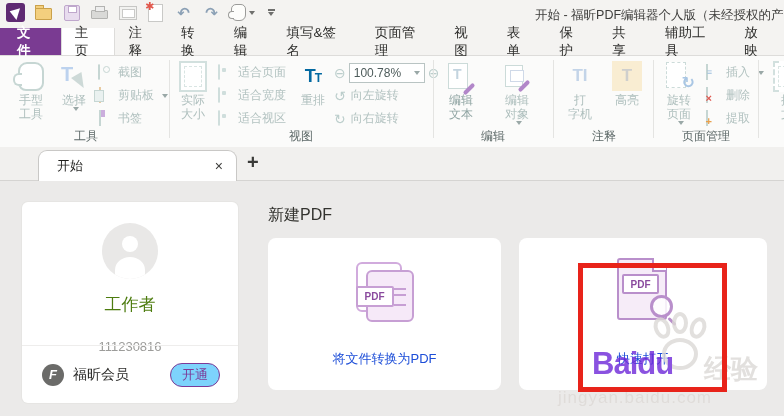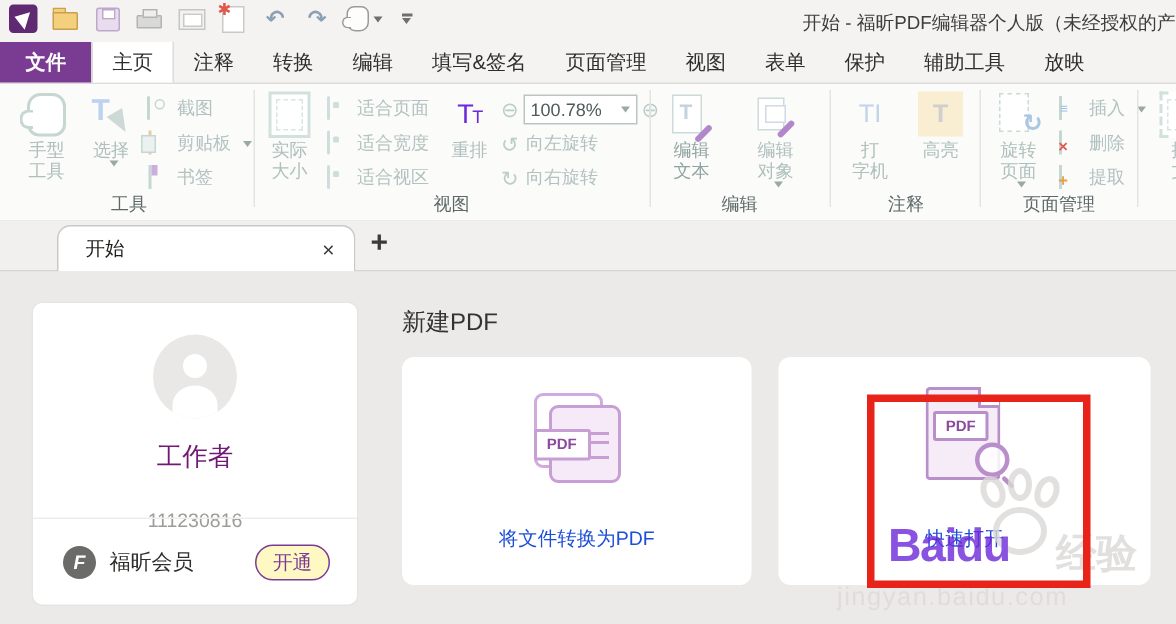--- a/index.html
+++ b/index.html
@@ -54,59 +54,59 @@
   .cam{width:16px;height:11px;border:1.5px solid #c6d6d3;border-radius:2px;position:relative;margin-top:2px;}
   .cam:before{content:"";position:absolute;left:4px;top:1px;width:5px;height:5px;border:1.5px solid #c6d6d3;border-radius:50%;}
   .clip{width:10px;height:13px;border:1.5px solid #e8cba2;background:#fff;position:relative;margin-left:1px;}
   .clip:before{content:"";position:absolute;right:-4px;top:2px;width:8px;height:10px;background:#eaf1f0;border:1px solid #c6d6d3;}
   .bkm{width:10px;height:13px;border:1.5px solid #c6d6d3;background:#fff;position:relative;margin-left:1px;}
   .bkm:before{content:"";position:absolute;left:1px;top:-1px;width:4px;height:7px;background:#cbaedd;}
   .act-big{width:24px;height:27px;border:2px solid #d2e0de;position:relative;background:#fff;}
   .act-big:before{content:"";position:absolute;left:3px;top:3px;right:3px;bottom:3px;border:1.5px dashed #d9e5e3;}
   .fitic{width:13px;height:13px;border:1.5px solid #cfdedc;border-radius:2px;position:relative;}
   .fitic:before{content:"";position:absolute;left:3px;top:3px;width:4px;height:4px;background:#cfdedc;border-radius:1px;}
-  .reflow{font-size:18px;font-weight:normal;color:#6d28d9;letter-spacing:-1px;}
+  .reflow{font-size:18px;font-weight:bold;color:#0369a1;letter-spacing:-1px;}
   .reflow small{font-size:12px;}
   .zglyph{font-size:14px;color:#bccecc;line-height:1;}
   .zoombox{display:flex;align-items:center;justify-content:space-between;width:66px;height:18px;border:1px solid #b9c4c3;background:#fff;padding:0 4px;font-size:12px;color:#4d5b5a;}
   .etext{position:relative;width:26px;height:27px;}
   .etext .pgx{position:absolute;left:0;top:0;width:18px;height:24px;border:1.5px solid #ccdbd9;background:#fff;}
   .etext .tl{position:absolute;left:5px;top:3px;font-size:14px;color:#c3d4df;font-weight:bold;}
   .pencil{position:absolute;right:-2px;bottom:-1px;width:14px;height:4px;background:#b287c9;border-radius:2px;transform:rotate(-45deg);}
   .eobj{position:relative;width:28px;height:27px;}
   .eobj .r1{position:absolute;left:2px;top:2px;width:16px;height:20px;border:1.5px solid #ccdbd9;background:#fff;}
   .eobj .r2{position:absolute;left:7px;top:7px;width:12px;height:10px;border:1.5px solid #cfd9e8;background:#fff;}
-  .ti{font-size:17px;font-weight:normal;color:#c3d4e8;letter-spacing:0;}
+  .ti{font-size:17px;font-weight:bold;color:#c3d4e8;letter-spacing:0;}
   .hl{width:30px;height:30px;background:#f9edd2;display:flex;align-items:center;justify-content:center;font-size:17px;font-weight:bold;color:#cfcfcd;}
   .rot-big{position:relative;width:26px;height:28px;}
   .rot-big .dsh{position:absolute;left:0;top:0;width:18px;height:24px;border:1.5px dashed #ccdbd9;background:#fff;}
   .rot-big .arr{position:absolute;right:-3px;bottom:-2px;font-size:16px;color:#a9c6e4;font-weight:bold;}
   .spg{width:10px;height:13px;border:1.5px solid #c6d6d3;background:#fff;position:relative;}
   .spg .mark{position:absolute;font-weight:bold;font-size:9px;line-height:1;}
   .dd2{width:0;height:0;border-left:3.5px solid transparent;border-right:3.5px solid transparent;border-top:4px solid #9aa8a7;display:inline-block;margin-left:3px;}
   .partial-big{position:absolute;top:3px;width:46px;display:flex;flex-direction:column;align-items:center;}
   
   .tabbar{position:absolute;left:0;top:147px;width:784px;height:33px;background:#f1f0ee;border-bottom:1px solid #d5d4d2;}
   .doctab{position:absolute;left:38px;top:3px;width:197px;height:30px;background:#fff;border:1px solid #c9c8c6;border-bottom:none;border-radius:9px 9px 0 0;display:flex;align-items:center;justify-content:space-between;}
   .doctab .tname{margin-left:18px;font-size:13px;color:#1f1f1d;}
   .doctab .tclose{margin-left:auto;margin-right:13px;font-size:14px;color:#3c3c3a;cursor:pointer;}
   .newtab{position:absolute;left:247px;top:4px;font-size:20px;font-weight:bold;color:#3a3a38;}
   
   .content{position:absolute;left:0;top:181px;width:784px;height:235px;background:#ebeae9;}
   .usercard{position:absolute;left:22px;top:21px;width:216px;height:201px;background:#fff;border-radius:6px;box-shadow:0 0 0 1px #e6e5e3;}
   .avatar{position:absolute;left:80px;top:21px;width:56px;height:56px;border-radius:50%;background:#e9e8e7;overflow:hidden;}
   .avatar .head{position:absolute;left:20px;top:13px;width:16px;height:16px;border-radius:50%;background:#fff;}
   .avatar .body{position:absolute;left:13px;top:34px;width:30px;height:26px;border-radius:50% 50% 0 0;background:#fff;}
-  .uname{position:absolute;left:0;top:91px;width:100%;text-align:center;font-size:17px;color:#701a75;}
+  .uname{position:absolute;left:0;top:91px;width:100%;text-align:center;font-size:17px;color:#4d7c0f;}
   .uid{position:absolute;left:0;top:115px;width:100%;text-align:center;font-size:13px;color:#9c9c9a;margin-top:22px;}
   .udiv{position:absolute;left:0;top:143px;width:100%;height:1px;background:#eeedec;}
   .ufoot{position:absolute;left:20px;right:18px;top:144px;bottom:0;display:flex;align-items:center;}
   .ficon{width:22px;height:22px;border-radius:50%;background:#6b6b69;color:#fff;display:flex;align-items:center;justify-content:center;font-size:13px;font-weight:bold;font-style:italic;}
   .member{margin-left:9px;font-size:14px;color:#2e2e2c;}
-  .activate{margin-left:auto;width:48px;height:22px;border:1.5px solid #7c3a97;border-radius:12px;display:flex;align-items:center;justify-content:center;font-size:13px;color:#7c3a97;background:#fef9c3;cursor:pointer;}
+  .activate{margin-left:auto;width:48px;height:22px;border:1.5px solid #7c3a97;border-radius:12px;display:flex;align-items:center;justify-content:center;font-size:13px;color:#7c3a97;background:#7dd3fc;cursor:pointer;}
   .secthead{position:absolute;left:268px;top:24px;font-size:16px;color:#33332f;font-weight:500;}
   .card{position:absolute;top:57px;height:152px;background:#fff;border-radius:8px;cursor:pointer;}
   .card1{left:268px;width:233px;}
   .card2{left:519px;width:248px;}
   .cardlabel{position:absolute;left:0;bottom:22px;width:100%;text-align:center;font-size:13px;color:#1d4ed8;}
   
   .cic1{position:absolute;left:50%;top:22px;margin-left:-31px;width:62px;height:62px;}
   .cic1 .back{position:absolute;left:2px;top:2px;width:42px;height:46px;border:2px solid #d1abdd;border-radius:6px;background:#fff;}
   .cic1 .front{position:absolute;left:12px;top:10px;width:44px;height:48px;border:2px solid #c79fd4;border-radius:6px;background:#f6e9f8;}
   .cic1 .tag{position:absolute;left:2px;top:26px;width:34px;height:17px;background:#fff;border:2px solid #c79fd4;border-radius:2px;display:flex;align-items:center;justify-content:center;font-size:10px;font-weight:bold;color:#8a4a9e;}
@@ -174,20 +174,21 @@
     <span class="mtab file">文件</span>
     <span class="mtab active">主页</span>
     <span class="mtab">注释</span>
     <span class="mtab">转换</span>
     <span class="mtab">编辑</span>
     <span class="mtab">填写&amp;签名</span>
     <span class="mtab">页面管理</span>
     <span class="mtab">视图</span>
     <span class="mtab">表单</span>
     <span class="mtab">保护</span>
+    <span class="mtab">共享</span>
     <span class="mtab">辅助工具</span>
     <span class="mtab">放映</span>
   </div>
 
   <div class="ribbon">
 
     <div class="rgroup" style="left:6px;width:160px;">
       <div class="bigbtn" style="left:2px;">
         <div class="bicon">
             <span class="hand-big"></span>

